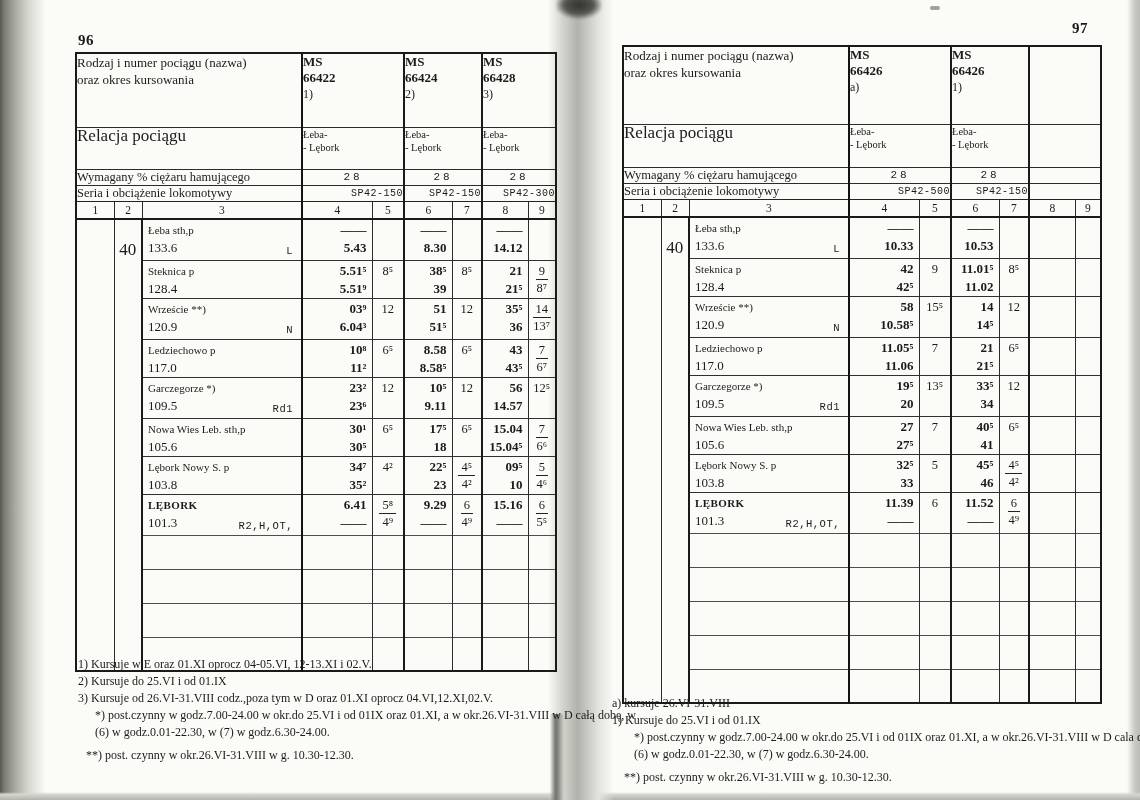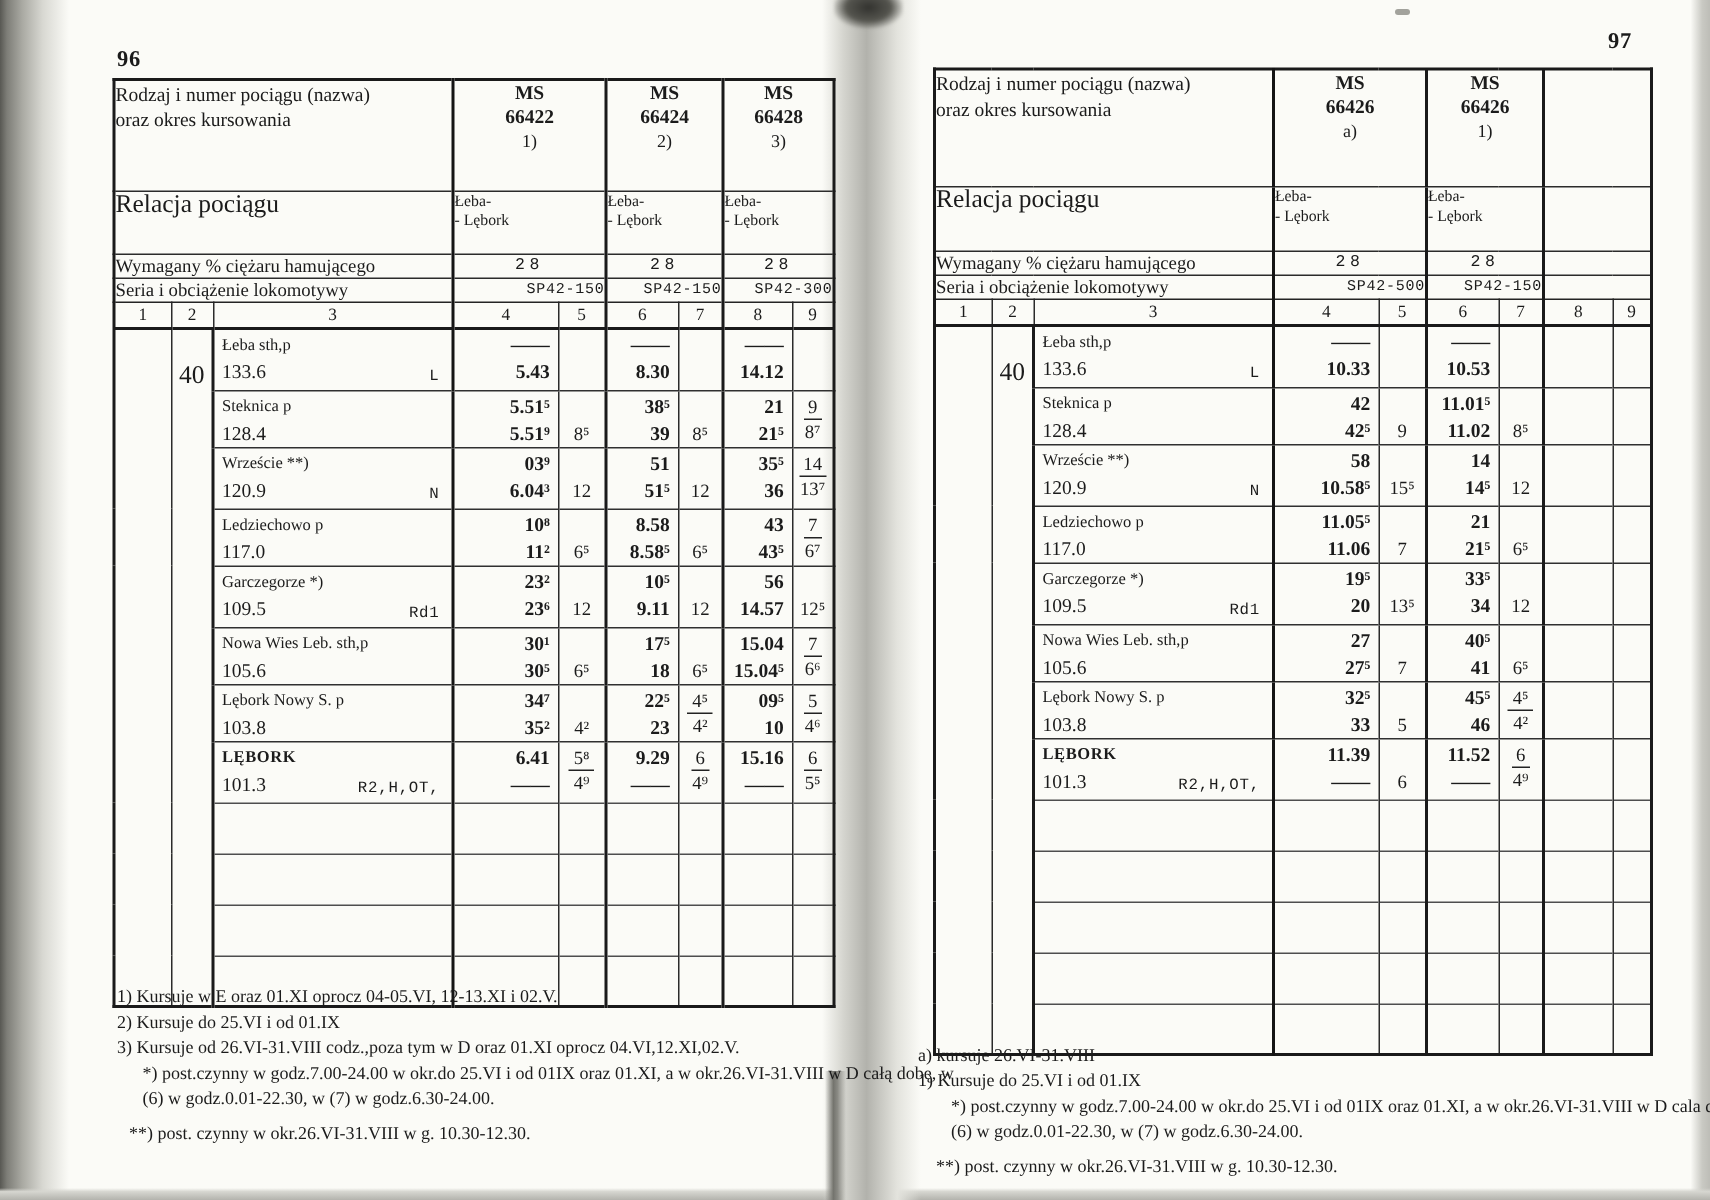--- a/index.html
+++ b/index.html
@@ -49,39 +49,39 @@
   
   .p96 tr.rh1{height:74px}.p96 tr.rh2{height:42px}.p96 tr.rh3{height:15px}
   .p96 tr.rh4{height:15px}.p96 tr.rnum{height:17px}.p96 tr.rs{height:37px}.p96 tr.re{height:34px}
   .p97 tr.rh1{height:78px}.p97 tr.rh2{height:43px}.p97 tr.rh3{height:15px}
   .p97 tr.rh4{height:15px}.p97 tr.rnum{height:17px}.p97 tr.rs{height:38px}.p97 tr.re{height:34px}
 
   
   .hlab{padding:11px 4px 0 9px;font-size:13px;line-height:17px}
   .hlab2{padding:5px 4px 0 9px;font-size:17px;line-height:16px}
   .hlab3{padding:0 4px 0 9px;font-size:12.5px;line-height:15px}
-  .htrain{text-align:center;padding-top:7px;font-size:13px;line-height:16px}
+  .htrain{text-align:left;padding-top:7px;font-size:13px;line-height:16px}
   .ms{font-weight:bold}
   .msnote{font-weight:normal;font-size:12px}
   .hrel{font-size:10.5px;line-height:13px;padding:5px 0 0 6px}
   .mono{font-family:"Liberation Mono","DejaVu Sans Mono",monospace}
   .hbrake{text-align:center;font-size:11px;letter-spacing:3px;line-height:15px;padding-top:1px}
   .hloco{text-align:right;font-size:10px;letter-spacing:.5px;line-height:15px;padding-top:1px}
   .cn{text-align:center;font-size:11.5px;line-height:16px}
 
   
   .c2num{text-align:center;font-size:17px;padding-top:20px}
   .sname{font-size:11px;line-height:18px;padding:1px 0 0 5px;white-space:nowrap}
   .skm{font-size:13px;line-height:18px;padding-left:5px;white-space:nowrap}
   .snote{float:right;font-family:"Liberation Mono","DejaVu Sans Mono",monospace;
          font-size:10.5px;letter-spacing:.5px;padding:3px 8px 0 0}
   tr.rlast .sname{font-weight:bold;letter-spacing:.4px}
   .tv{font-weight:bold;font-size:13px;text-align:right;padding-right:5px;line-height:18px;height:18px;white-space:nowrap}
   .tv:first-child{padding-top:1px}
-  .mv{font-size:12.5px;text-align:center;line-height:18px;padding-top:19px}
+  .mv{font-size:12.5px;text-align:center;line-height:18px;padding-top:1px}
   .frac{text-align:center;font-size:12.5px;line-height:16px;padding-top:2px}
   .ftop{display:inline-block;border-bottom:1.2px solid #222;padding:0 3px 0}
   .fbot{display:block}
 
   
   .fnotes{position:absolute;font-size:12px;line-height:17px;white-space:nowrap}
   .fn-i1{margin-left:17px}
   .fn-i2{margin-left:8px;margin-top:6px}
   .p97f .fn-i1{margin-left:22px}
   .p97f .fn-i2{margin-left:12px;margin-top:6px}

